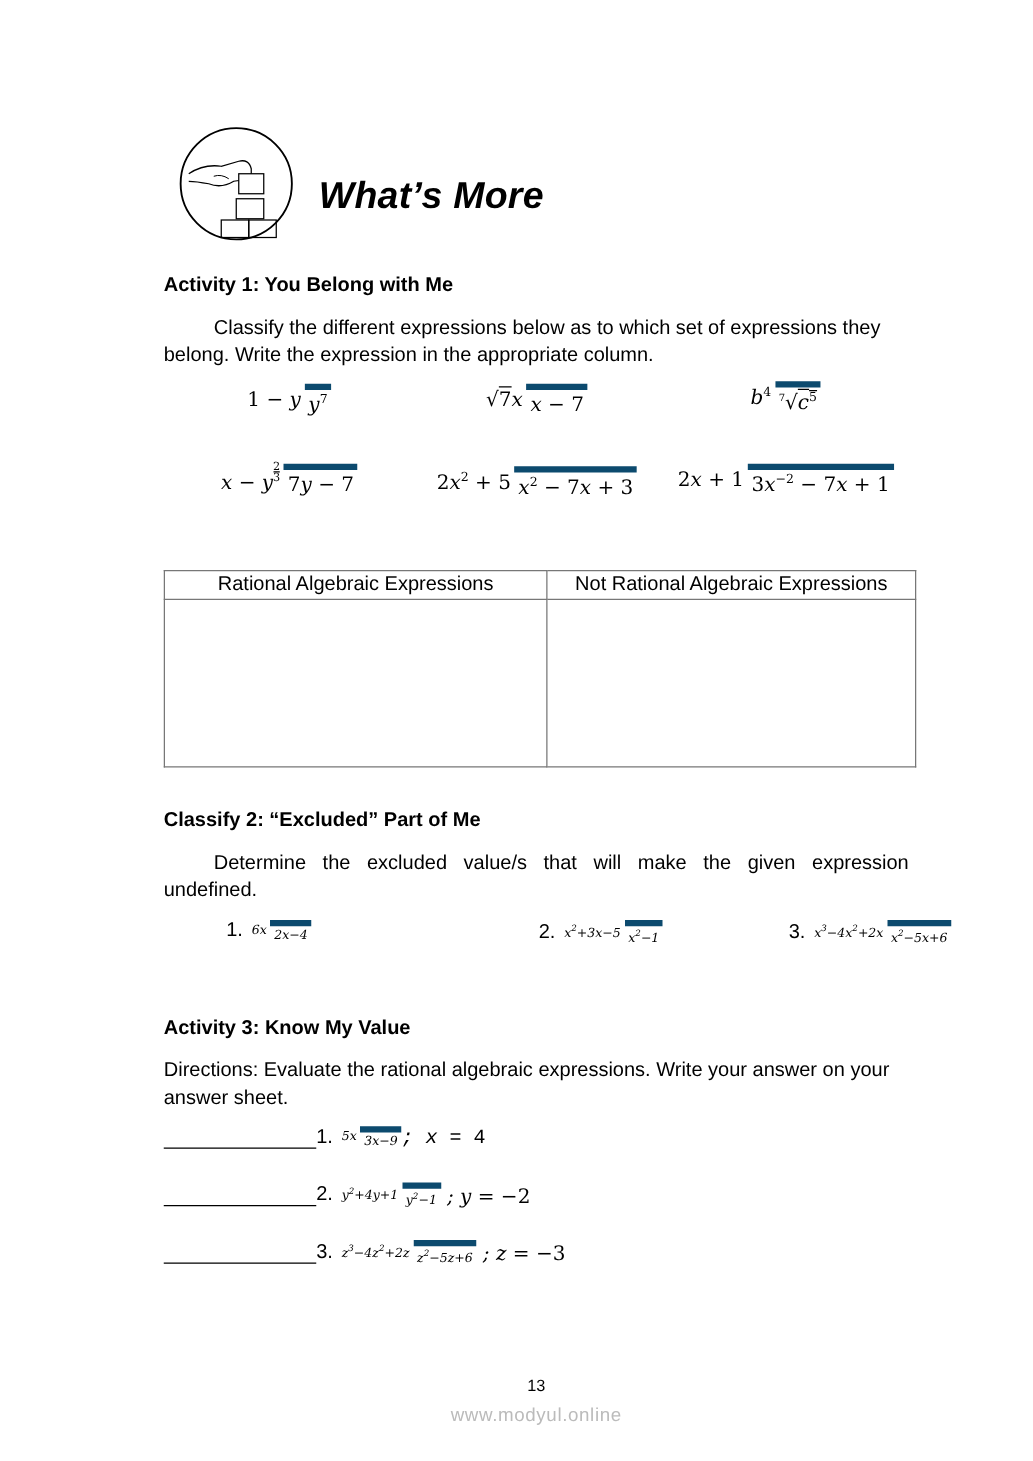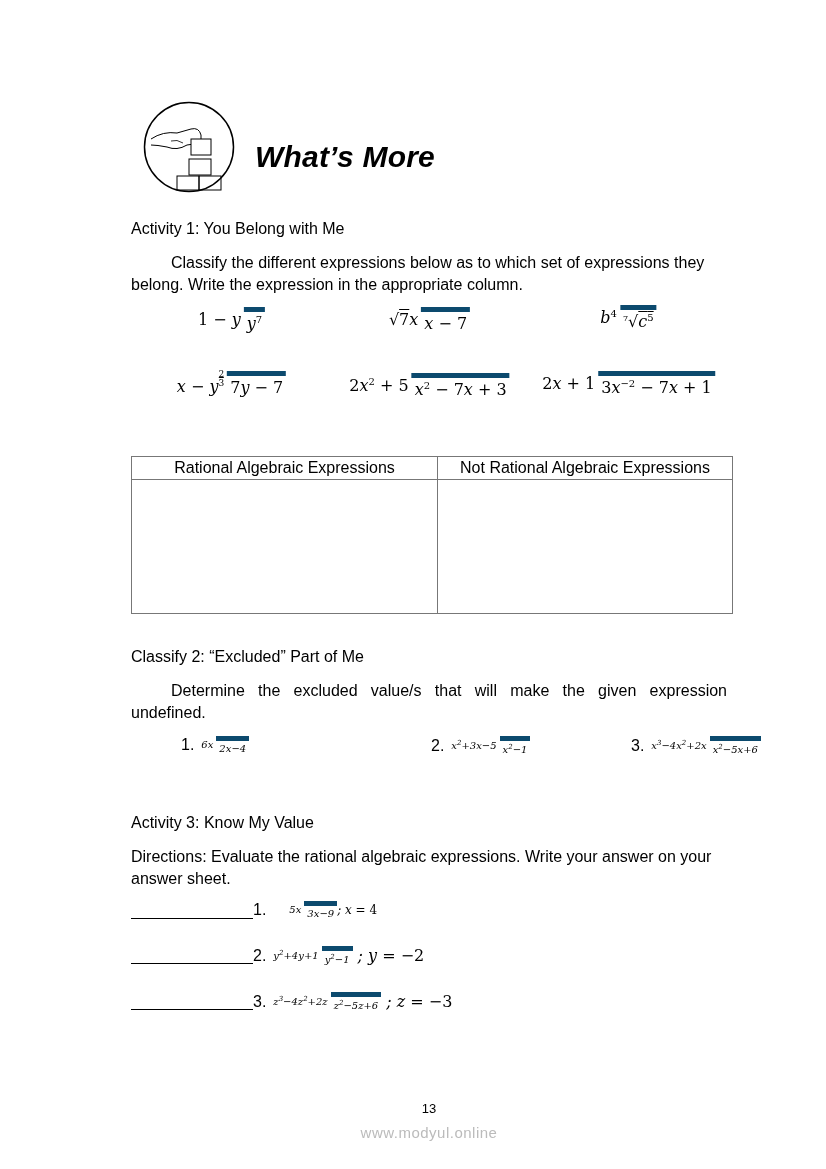--- a/index.html
+++ b/index.html
@@ -1,20 +1,20 @@
 <!DOCTYPE html>
 <html><head>
 <meta charset="utf-8">
 <style>
   html, body { margin:0; padding:0; background:#fff; }
   body { width:826px; height:1169px; position:relative; font-family:"Liberation Sans", sans-serif; color:#000; overflow:hidden; }
   .abs { position:absolute; }
   .icon-circle { left:143px; top:101px; width:92px; height:92px; }
   .title { left:255px; top:140px; font-size:30px; font-weight:bold; font-style:italic; letter-spacing:0.2px; }
-  .h2 { font-size:16px; font-weight:normal; }
+  .h2 { font-size:16px; font-weight:bold; }
   .p { font-size:16px; line-height:22px; }
   .math { font-family:"DejaVu Serif", serif; font-style:italic; }
   .frac { display:inline-flex; flex-direction:row; align-items:center; vertical-align:middle; }
   .frac .num { padding:0 3px 2px; }
   .frac .den { border-top:5px solid #0c4a6e; padding:2px 3px 0; }
   .bigfrac { font-family:"DejaVu Serif", serif; font-size:16px; position:absolute; transform:translateX(-50%); }
   .smallfrac { font-family:"DejaVu Serif", serif; font-size:10px; }
   .upright { font-style:normal; }
   table.classify { position:absolute; left:131px; top:456px; width:602px; border-collapse:collapse; }
   table.classify th { border:1px solid #777; font-weight:normal; font-size:16px; height:22px; padding:0; }
@@ -120,25 +120,25 @@
     </span>
 </div>
 
 <div class="abs h2" style="left:131px; top:814px;">Activity 3: Know My Value</div>
 <div class="abs p" style="left:131px; top:846px;">Directions: Evaluate the rational algebraic expressions. Write your answer on your</div>
 <div class="abs p" style="left:131px; top:868px;">answer sheet.</div>
 
 <div class="item-row" style="top:901px;">
   <span class="blank"></span>
   <span>1.</span>
-  <span class="frac smallfrac math" style="margin-left:20px;">
+  <span class="frac smallfrac math" style="margin-left:4px;">
       <span class="num">5<i>x</i></span>
       <span class="den">3<i>x</i>−9</span>
     </span>
-  <span class="math" style="font-size:12px;">; <i>x</i> <span class="upright">= 4</span></span>
+  <span class="math" style="font-size:16px;font-family:Liberation Mono, monospace;">; <i>x</i> <span class="upright">= 4</span></span>
 </div>
 <div class="item-row" style="top:946px;">
   <span class="blank"></span>
   <span>2.</span>
   <span class="frac smallfrac math" style="margin-left:4px;">
       <span class="num"><i>y</i><sup style="font-size:7px">2</sup>+4<i>y</i>+1</span>
       <span class="den"><i>y</i><sup style="font-size:7px">2</sup>−1</span>
     </span>
   <span class="math" style="font-size:16px;">&nbsp;; <i>y</i> <span class="upright">= −2</span></span>
 </div>

